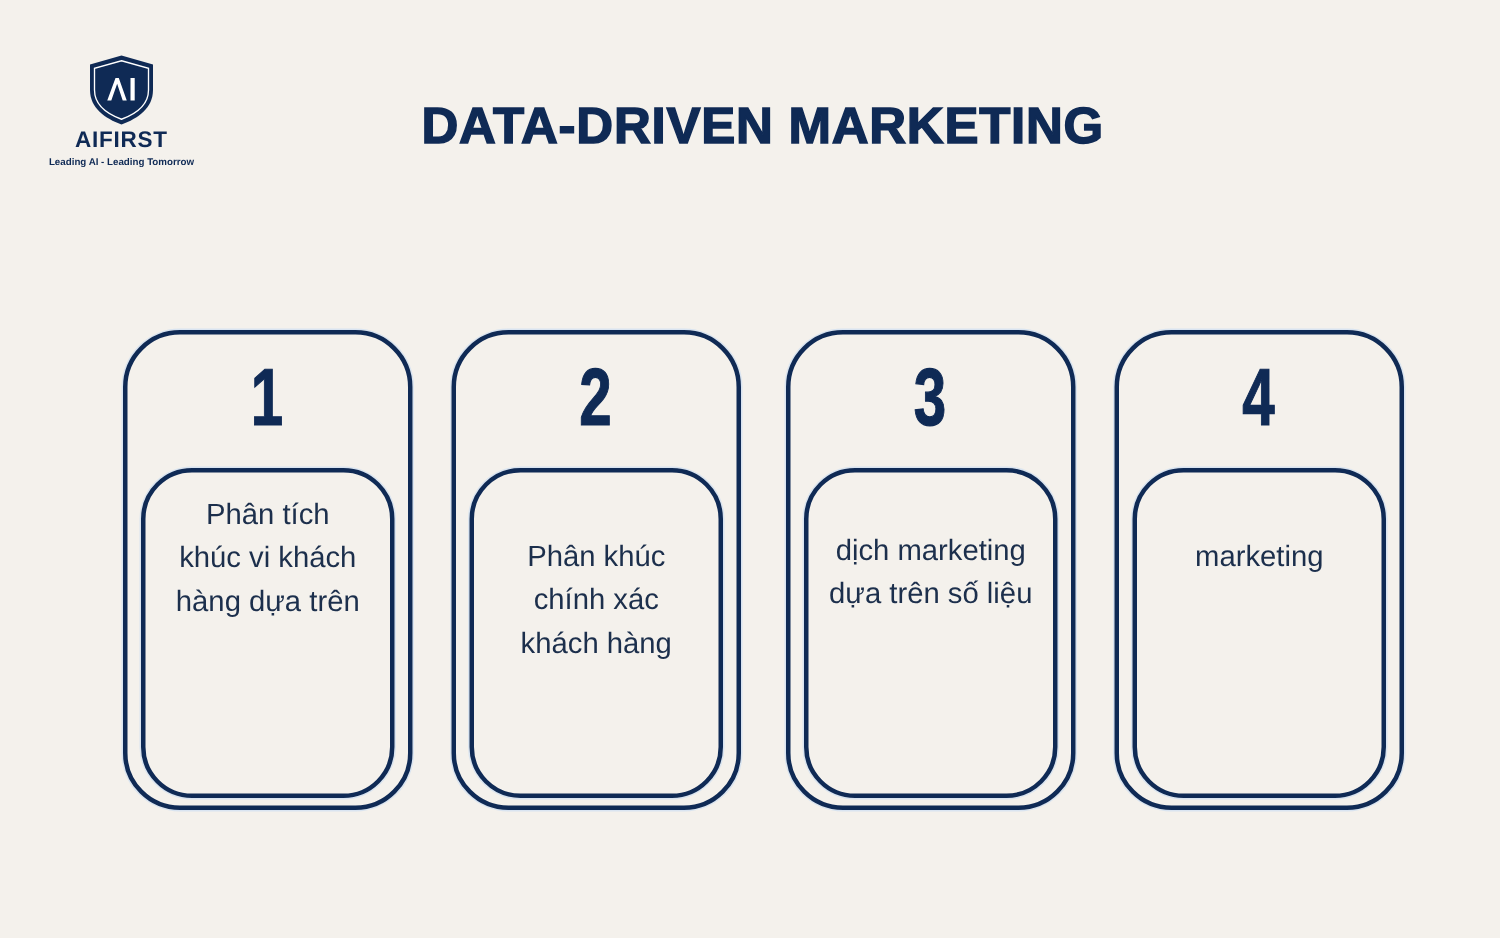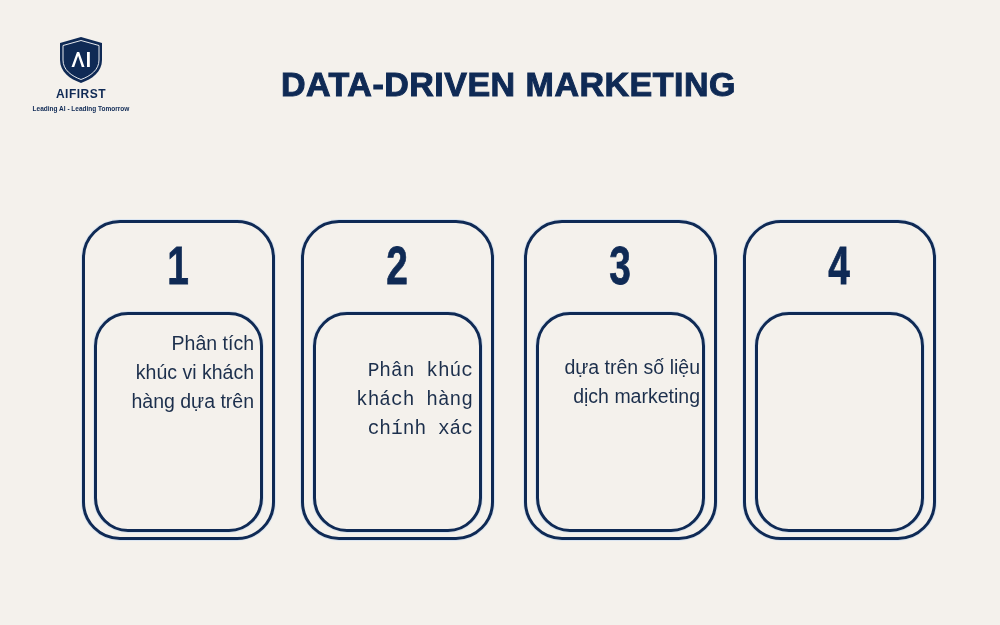--- a/index.html
+++ b/index.html
@@ -23,21 +23,21 @@
       text-align: center;
     }
     .logo-shield {
       display: block;
       margin: 0 auto;
       width: 46px;
       height: 48px;
     }
     .logo-name {
       font-family: "Liberation Sans", sans-serif;
-      font-size: 12px;
+      font-size: 15px;
       font-weight: bold;
       color: #0f2a55;
       letter-spacing: 0.5px;
       margin-top: 2px;
       line-height: 16px;
     }
     .logo-tagline {
       font-family: "Liberation Sans", sans-serif;
       font-size: 6.5px;
       font-weight: bold;
@@ -93,21 +93,21 @@
       top: 89px;
       bottom: 5px;
       border: 3.5px solid #0f2a55;
       border-radius: 34px;
       box-shadow: 0 0 0 1px rgba(190,215,245,0.5);
     }
     .card-text {
       position: absolute;
       left: 6px;
       right: 6px;
-      text-align: right;
+      text-align: center;
       font-family: "Liberation Sans", sans-serif;
       font-size: 19.5px;
       line-height: 29px;
       color: #1c2f4c;
     }
   </style>
 </head>
 <body>
 
 <div class="logo">
@@ -130,37 +130,38 @@
       <div>Phân tích</div>
       <div>khúc vi khách</div>
       <div>hàng dựa trên</div>
     </div>
   </div>
 </div>
 
 <div class="card" style="left:301px;">
   <div class="card-number"><span>2</span></div>
   <div class="card-inner">
-    <div class="card-text" style="top:42px;font-family:Liberation Mono, monospace;">
+    <div class="card-text" style="top:42px;">
       <div>Phân khúc</div>
+      <div>chính xác</div>
       <div>khách hàng</div>
-      <div>chính xác</div>
     </div>
   </div>
 </div>
 
 <div class="card" style="left:524px;">
   <div class="card-number"><span>3</span></div>
   <div class="card-inner">
     <div class="card-text" style="top:38px; left:2px; right:2px;">
+      <div>dịch marketing</div>
       <div>dựa trên số liệu</div>
-      <div>dịch marketing</div>
     </div>
   </div>
 </div>
 
 <div class="card" style="left:743px;">
   <div class="card-number"><span>4</span></div>
   <div class="card-inner">
     <div class="card-text" style="top:42px;">
+      <div>marketing</div>
     </div>
   </div>
 </div>
 
 </body></html>

